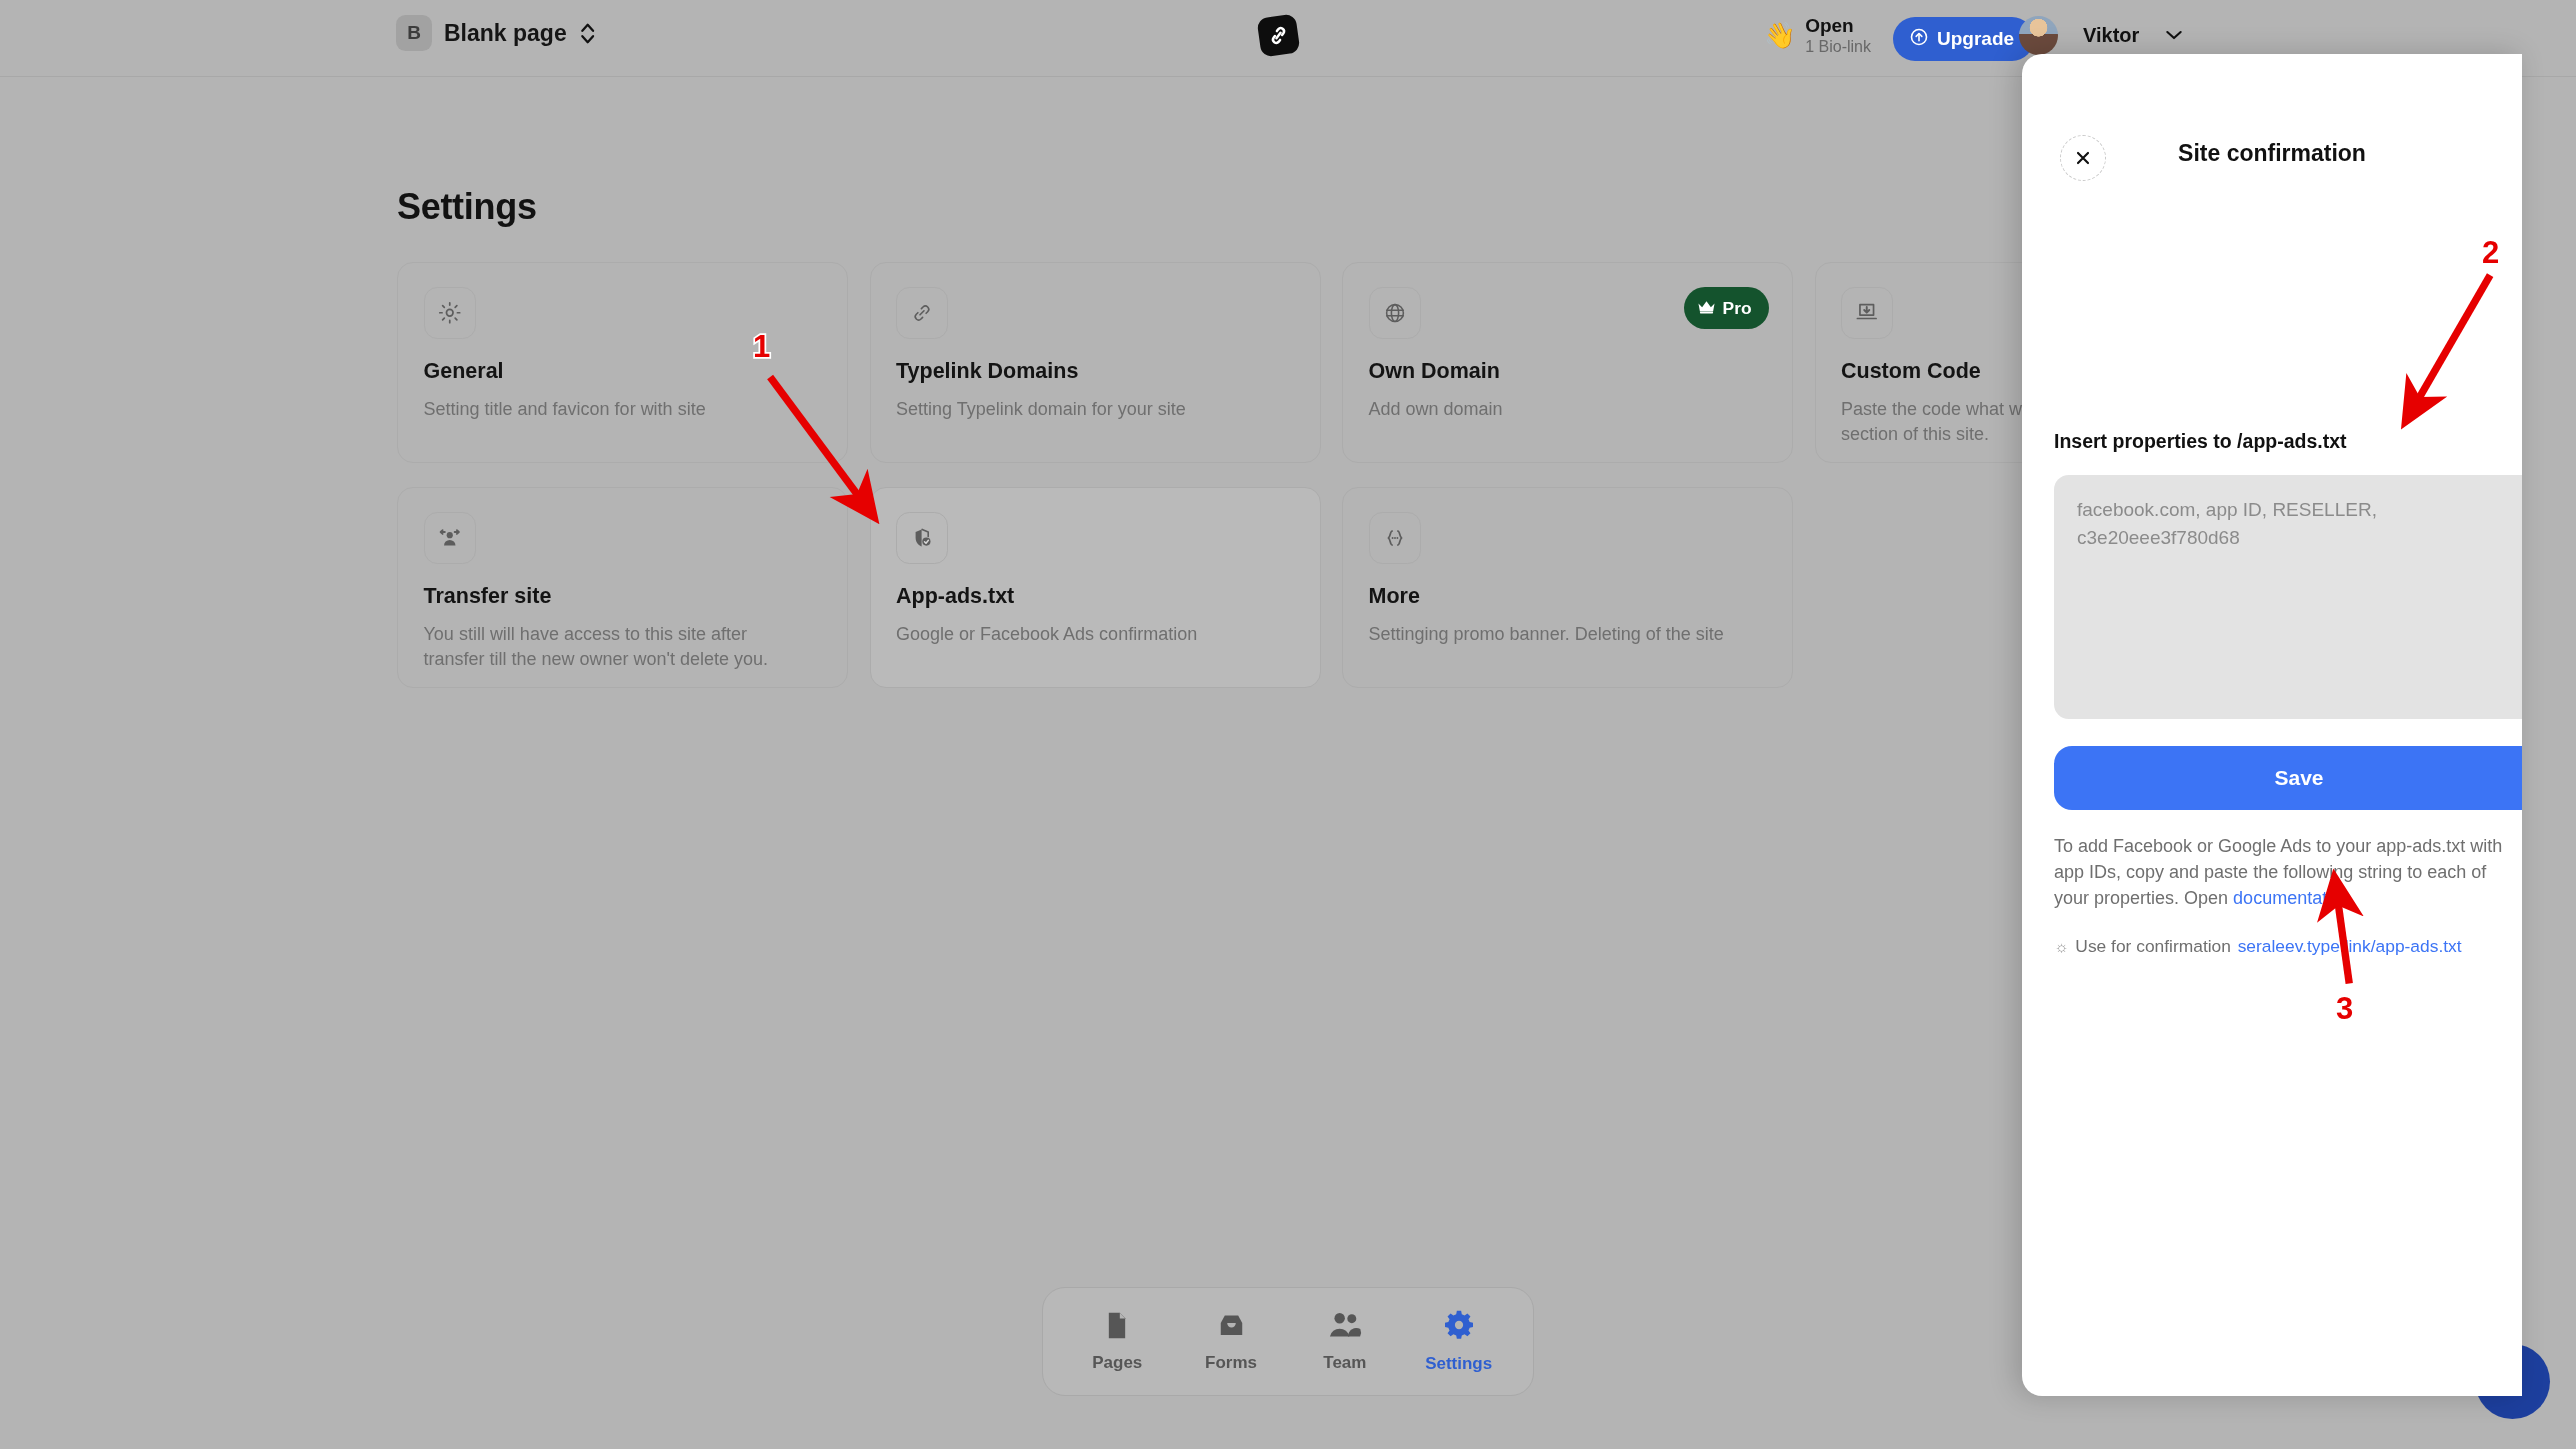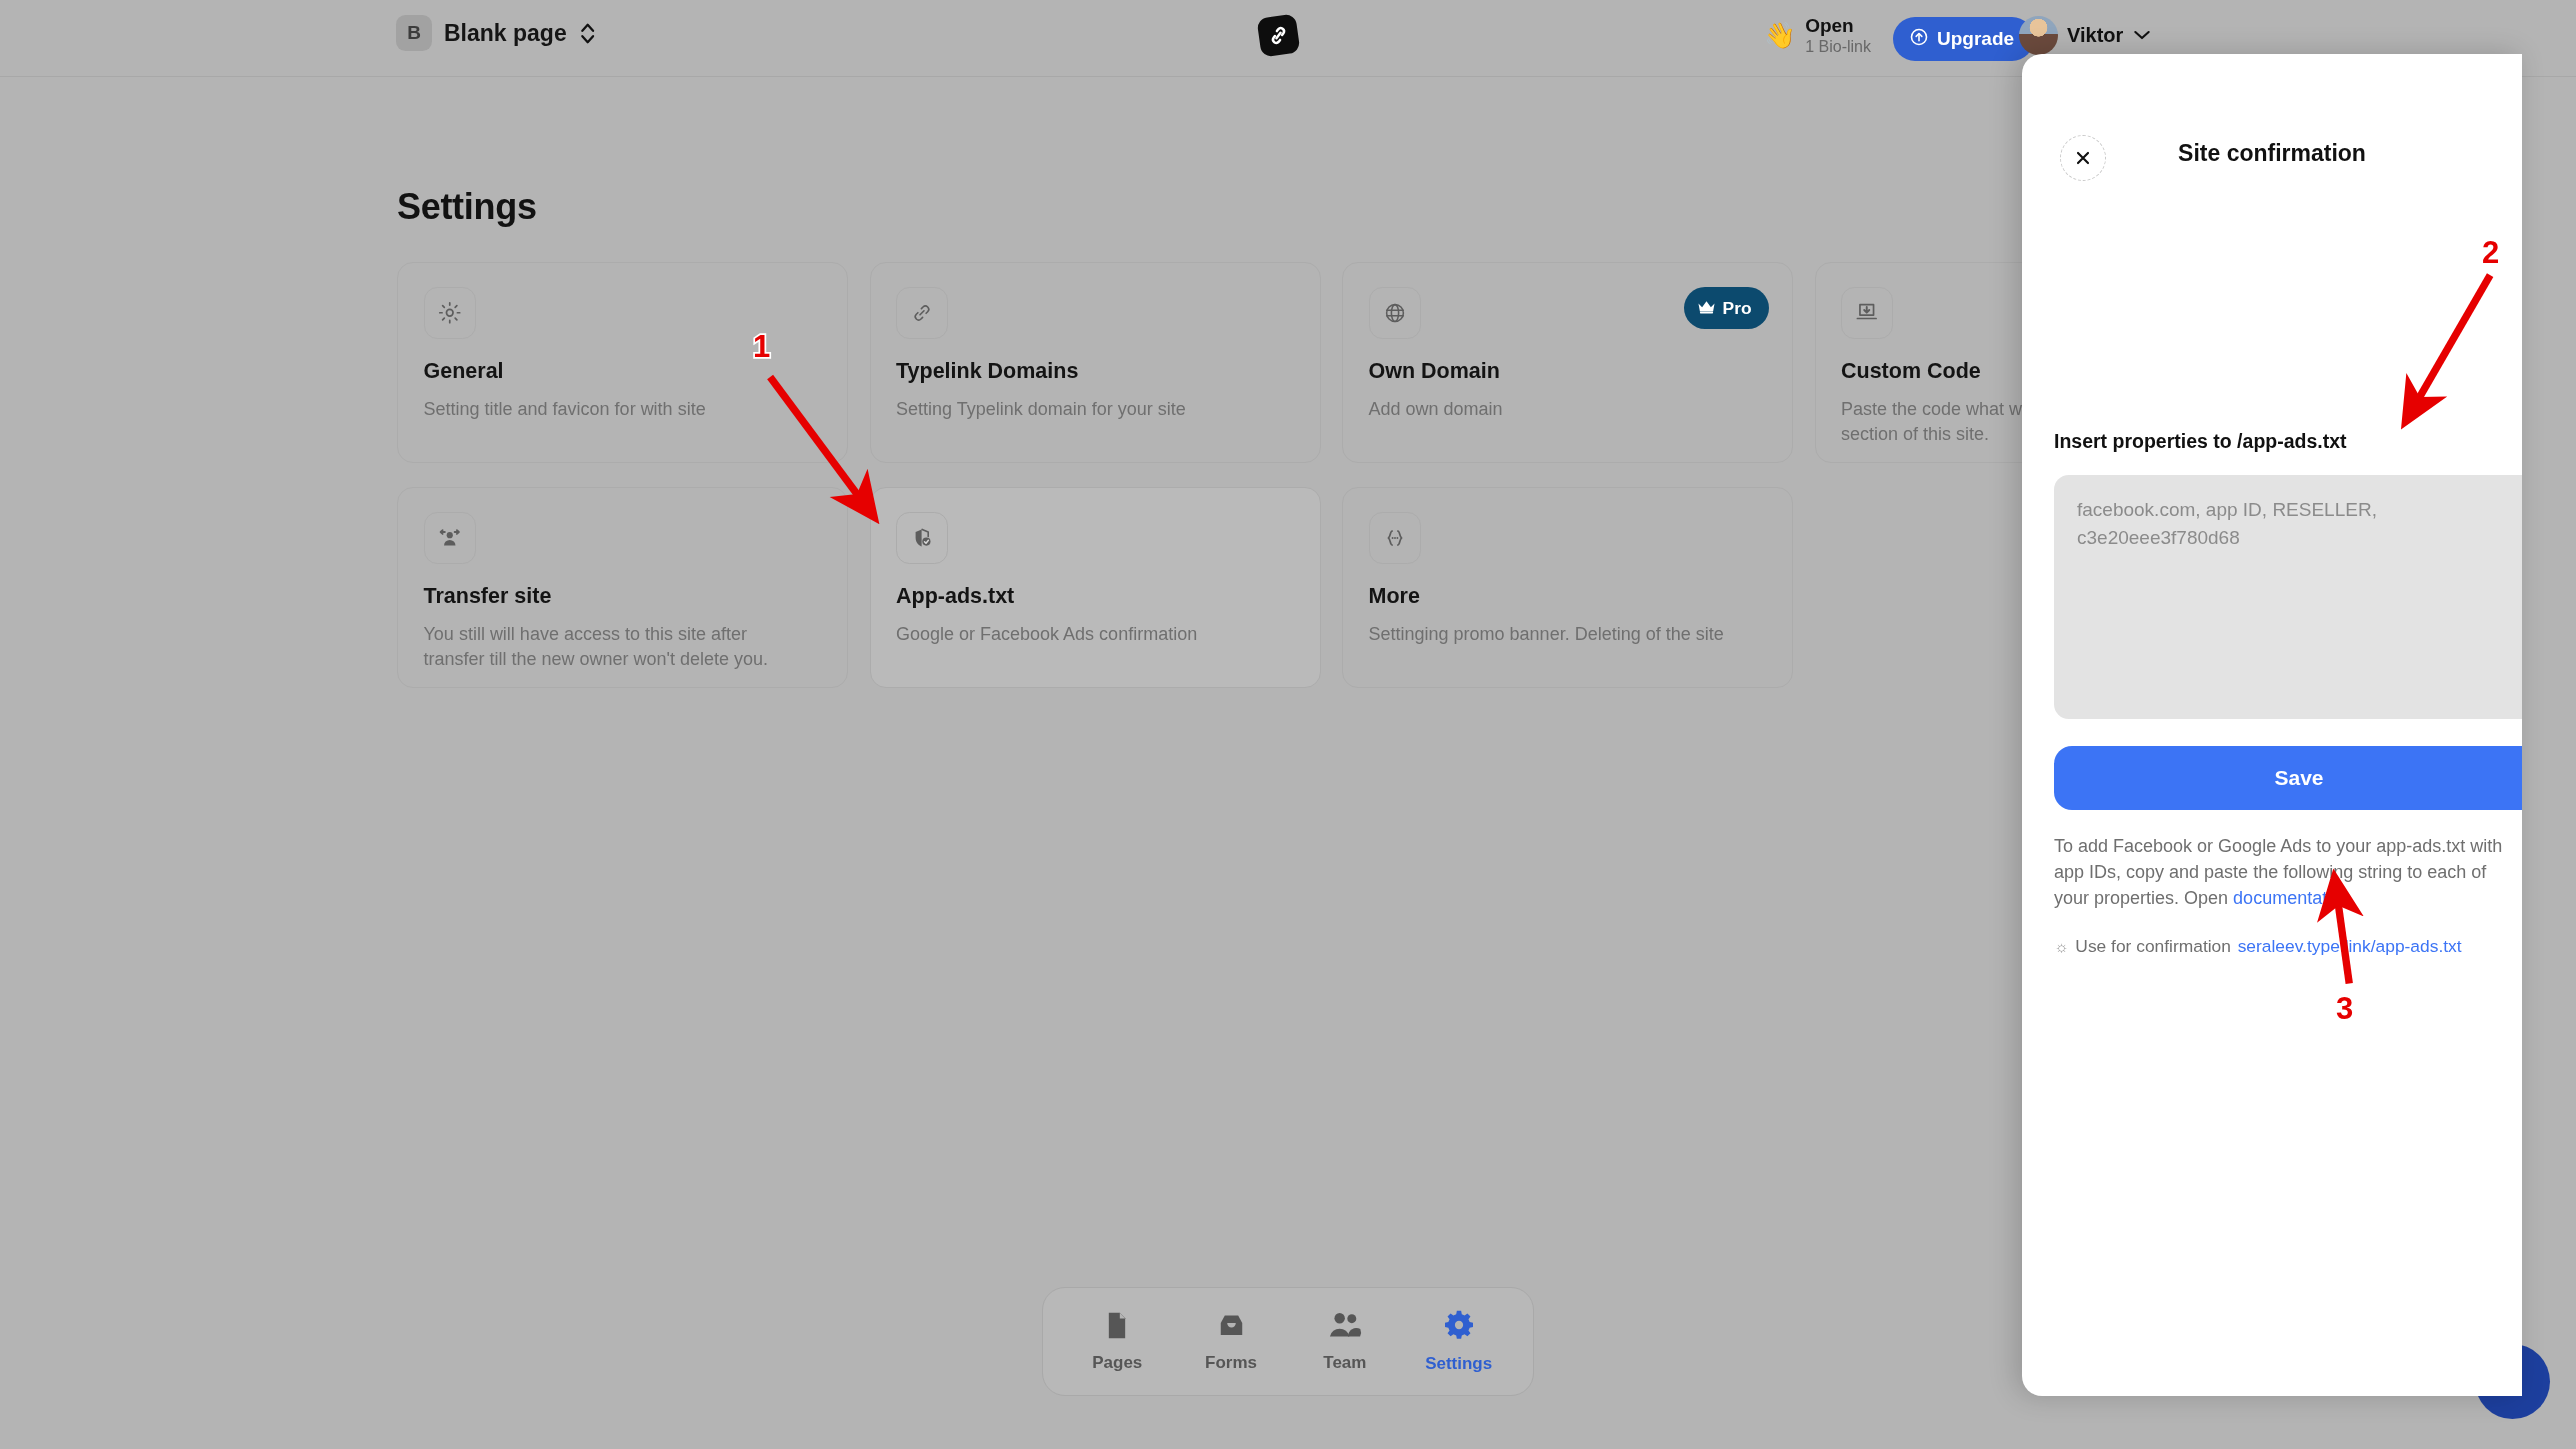--- a/index.html
+++ b/index.html
@@ -61,21 +61,21 @@
     border-radius:22px; border:none;
     background:#2f5fd0; color:#fff;
     font-family:"Liberation Sans", sans-serif;
     font-size:19px;font-weight:bold;
     display:flex;align-items:center;gap:8px;
     cursor:pointer;
   }
 
   #account{
     position:absolute; left:2019px; top:16px;
-    display:flex;align-items:center;gap:9px;
+    display:flex;align-items:center;gap:25px;
   }
   #avatar{
     width:39px;height:39px;border-radius:50%;
     background:
       radial-gradient(circle at 50% 30%, #e8c49a 0 26%, transparent 27%),
       linear-gradient(#8fa5bd 0 46%, #6b4a3d 46% 100%);
     overflow:hidden;
   }
   #account-name{ font-size:20px;font-weight:bold;color:#111; }
 
@@ -113,21 +113,21 @@
     font-size:21.5px;font-weight:bold;color:#141414;
   }
   .card-desc{
     margin-top:13.4px;
     font-size:18px;line-height:1.36;color:#6f6f6f;
     max-width:382px;
   }
   .pro-badge{
     position:absolute; right:23px; top:24px;
     height:42px;padding:0 17.4px 0 13.4px;
-    border-radius:21px;background:#0c4a6e;color:#fff;
+    border-radius:21px;background:#14532d;color:#fff;
     font-size:17.4px;font-weight:bold;
     display:flex;align-items:center;gap:6.7px;
   }
 
   
   #bottom-nav{
     position:absolute; left:1042px; top:1287px;
     width:492px;height:109px;
     border-radius:23px;
     border:1.3px solid #a9a9a9;

